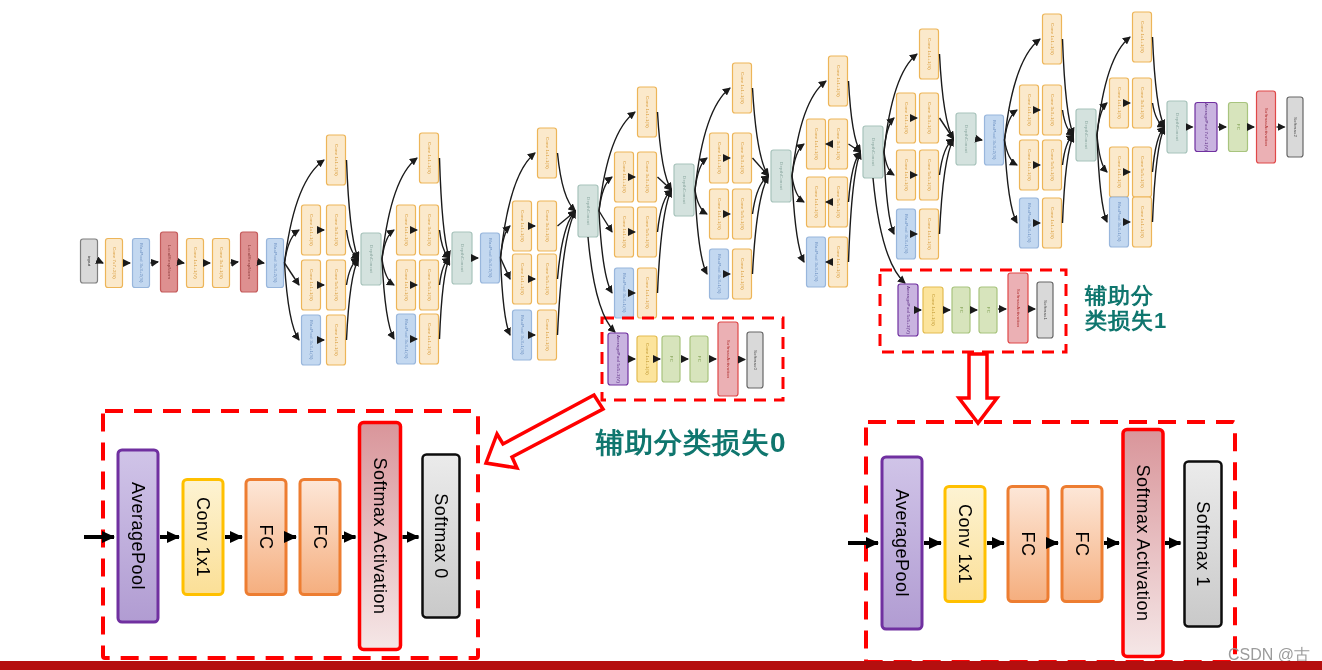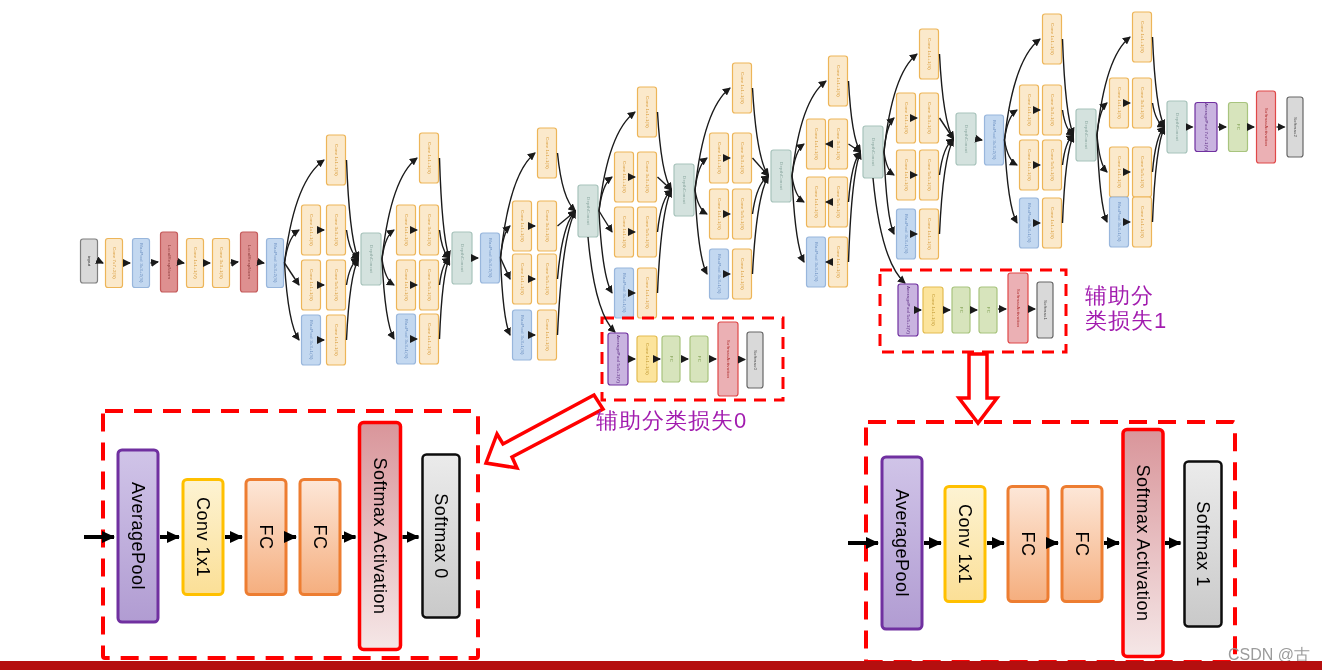--- a/index.html
+++ b/index.html
@@ -2,21 +2,21 @@
 <html><head>
 <meta charset="utf-8">
 <style>
   html,body{margin:0;padding:0}
   body{
     width:1322px;height:670px;position:relative;background:#ffffff;
     font-family:"Liberation Sans",sans-serif;overflow:hidden;
   }
   #net-svg{position:absolute;left:0;top:0}
   #net-svg text{font-family:"Liberation Sans",sans-serif}
-  .cn-label{position:absolute;color:#a21caf;letter-spacing:1px;font-weight:400}
+  .cn-label{position:absolute;color:#0f766e;letter-spacing:1px;font-weight:700}
   .watermark{position:absolute;left:1228px;top:645px;font-size:16px;color:#9b9b9b;letter-spacing:0}
   .bottom-bar{position:absolute;left:0;top:661px;width:1322px;height:9px}
 </style>
 </head>
 <body>
 
 <svg id="net-svg" width="1322" height="670" viewBox="0 0 1322 670">
     <defs>
       <marker id="aS" markerUnits="userSpaceOnUse" markerWidth="8" markerHeight="8" refX="7" refY="4" orient="auto">
         <path d="M0,0L8,4L0,8Z" fill="#1a1a1a"></path>
@@ -402,21 +402,21 @@
     <text x="1203" y="544" transform="rotate(90 1203 544)" font-size="18" text-anchor="middle" dominant-baseline="central" fill="#000" letter-spacing="0.5">Softmax 1</text>
     <line x1="924" y1="543" x2="941" y2="543" stroke="#000" stroke-width="4" marker-end="url(#aL)"></line>
     <line x1="987" y1="543" x2="1004" y2="543" stroke="#000" stroke-width="4" marker-end="url(#aL)"></line>
     <line x1="1050" y1="543" x2="1058" y2="543" stroke="#000" stroke-width="4" marker-end="url(#aL)"></line>
     <line x1="1104" y1="543" x2="1119" y2="543" stroke="#000" stroke-width="4" marker-end="url(#aL)"></line>
     <line x1="1165" y1="543" x2="1180.5" y2="543" stroke="#000" stroke-width="4" marker-end="url(#aL)"></line>
     <polygon points="594,395 503,444 497,434 486,463 517,468 512,457 603,409" fill="#ffffff" stroke="#ff0000" stroke-width="3.5" stroke-linejoin="miter"></polygon>
     <polygon points="969,354 987,354 987,398 997,398 978,423 959,398 969,398" fill="#ffffff" stroke="#ff0000" stroke-width="3.5" stroke-linejoin="miter"></polygon>
   </svg>
 
-<div class="cn-label" style="left:596px;top:406px;font-size:22px;">辅助分类损失0</div>
+<div class="cn-label" style="left:596px;top:424px;font-size:28px;">辅助分类损失0</div>
 
 <div class="cn-label" style="left:1085px;top:283px;font-size:22px;line-height:25px;">
   <div>辅助分</div>
   <div>类损失1</div>
 </div>
 
 <div class="watermark">CSDN @古董a</div>
 
 <div class="bottom-bar" style="background: rgb(181, 15, 15);"></div>
 

